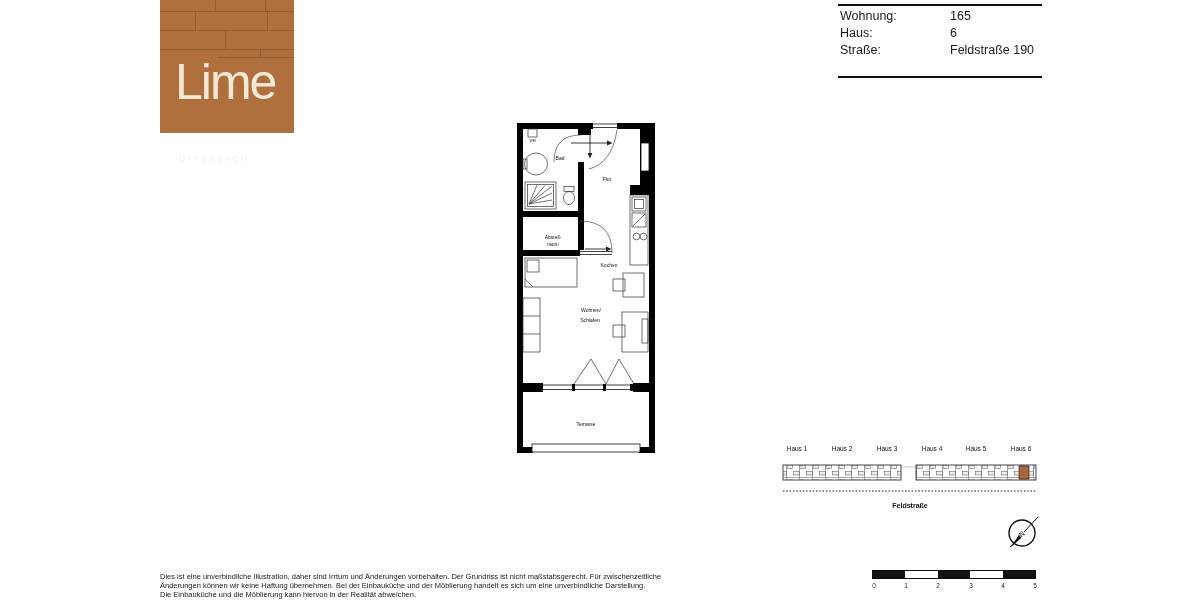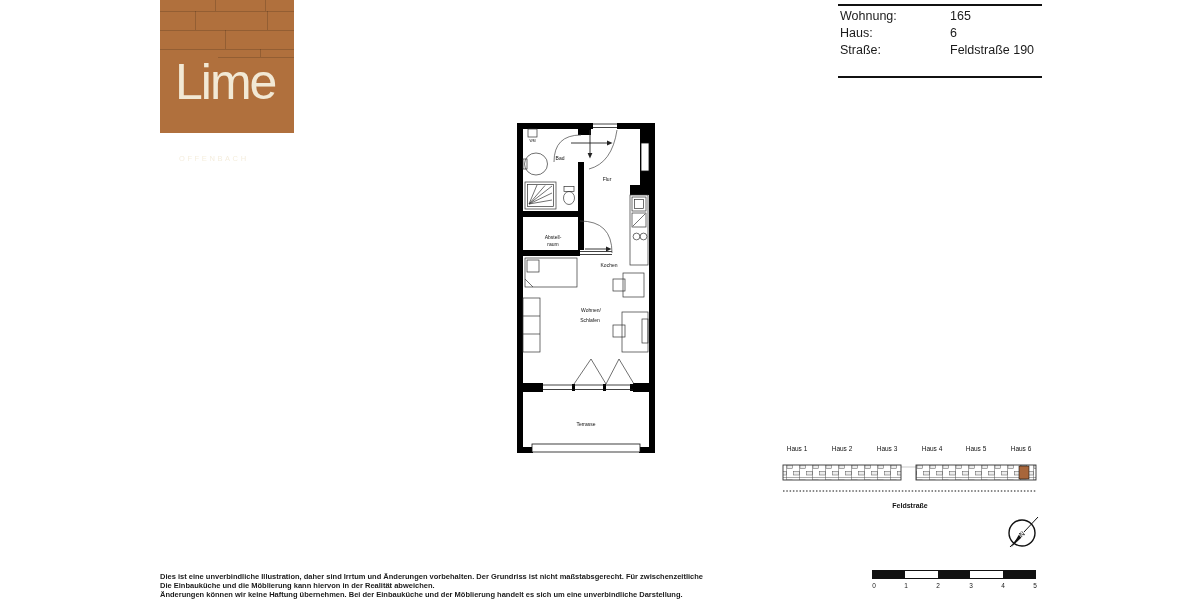--- a/index.html
+++ b/index.html
@@ -27,21 +27,21 @@
 
   
   .scalebar{left:872px;top:570px;width:164px;height:24px;}
   .scalebar .bar{width:162px;height:7px;border:1px solid #111;display:flex;}
   .scalebar .seg{flex:1;}
   .scalebar .seg.b{background:#111;}
   .scalebar .tick{position:absolute;top:12px;transform:translateX(-50%);font-size:6.5px;}
 
   
   .disclaimer{left:160px;top:572px;width:700px;height:28px;overflow:hidden;
-              font-size:7.5px;line-height:9.2px;font-weight:bold;}
+              font-size:7.5px;line-height:9.2px;}
 </style>
 </head>
 <body>
 
 <div class="abs logo" style="background:#b0703d;color:#f2e9d5;">
   <div class="line" style="left:0;top:11px;width:134px;height:1px;"></div>
   <div class="line" style="left:0;top:30px;width:134px;height:1px;"></div>
   <div class="line" style="left:0;top:49px;width:134px;height:1px;"></div>
   <div class="line" style="left:58px;top:57px;width:76px;height:1px;"></div>
   <div class="line" style="left:55px;top:0;width:1px;height:11px;"></div>
@@ -225,15 +225,15 @@
   <span class="tick" style="left:2px">0</span>
   <span class="tick" style="left:34px">1</span>
   <span class="tick" style="left:66px">2</span>
   <span class="tick" style="left:99px">3</span>
   <span class="tick" style="left:131px">4</span>
   <span class="tick" style="left:163px">5</span>
 </div>
 
 <div class="abs disclaimer">
   <div>Dies ist eine unverbindliche Illustration, daher sind Irrtum und Änderungen vorbehalten. Der Grundriss ist nicht maßstabsgerecht. Für zwischenzeitliche</div>
+  <div>Änderungen können wir keine Haftung übernehmen. Bei der Einbauküche und der Möblierung handelt es sich um eine unverbindliche Darstellung.</div>
   <div>Die Einbauküche und die Möblierung kann hiervon in der Realität abweichen.</div>
-  <div>Änderungen können wir keine Haftung übernehmen. Bei der Einbauküche und der Möblierung handelt es sich um eine unverbindliche Darstellung.</div>
 </div>
 
 </body></html>

